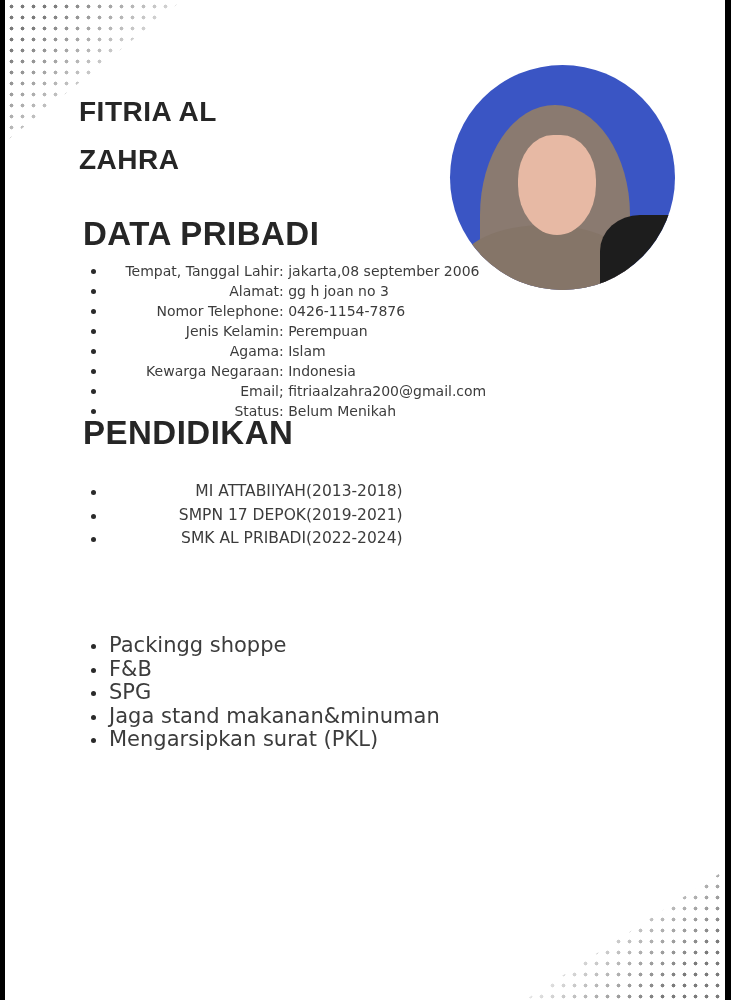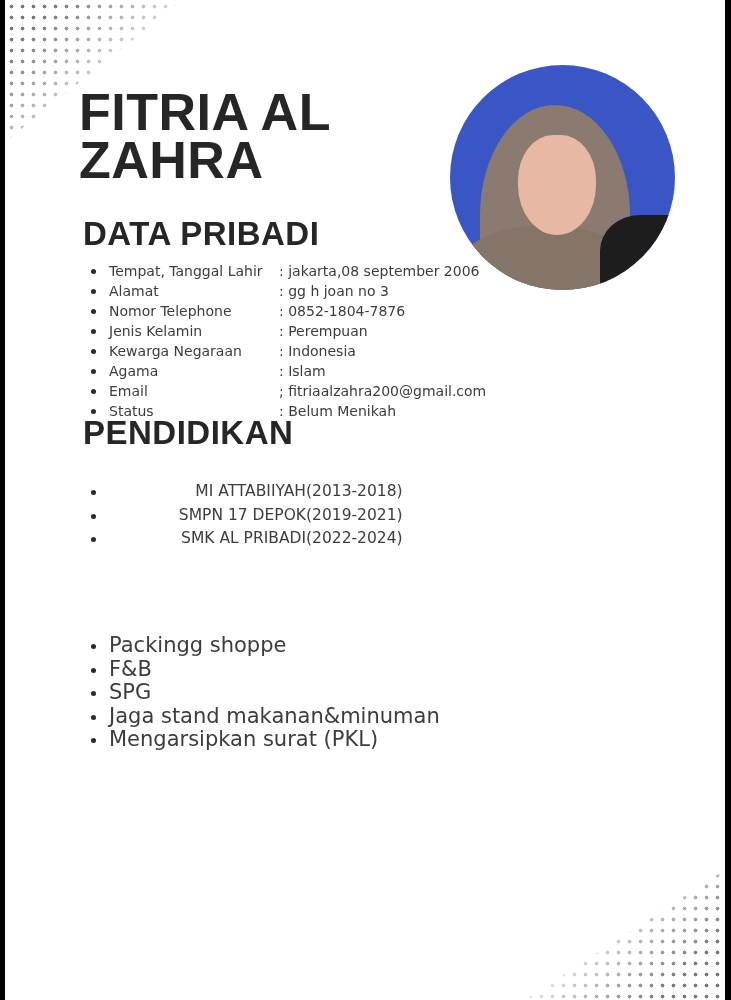--- a/index.html
+++ b/index.html
@@ -24,21 +24,21 @@
     position: absolute; right: 0; bottom: 0; width: 200px; height: 130px;
     background-image: radial-gradient(circle, #7a7a7a 1.7px, transparent 2.2px);
     background-size: 11px 11px;
     clip-path: polygon(100% 0, 100% 100%, 0 100%);
     -webkit-mask-image: linear-gradient(315deg, rgba(0,0,0,1) 20%, rgba(0,0,0,0.2) 60%, rgba(0,0,0,0) 75%);
     mask-image: linear-gradient(315deg, rgba(0,0,0,1) 20%, rgba(0,0,0,0.2) 60%, rgba(0,0,0,0) 75%);
   }
   .name {
     position: absolute; left: 74px; top: 88px;
     font-family: "Liberation Sans", sans-serif; font-weight: 700;
-    font-size: 52px; line-height: 48px; color: #262626; letter-spacing: 0.5px;
+    font-size: 28px; line-height: 48px; color: #262626; letter-spacing: 0.5px;
     margin: 0;
   }
   .photo {
     position: absolute; left: 445px; top: 65px; width: 225px; height: 225px;
     border-radius: 50%; background: #3a55c4; overflow: hidden;
   }
   .photo .scarf {
     position: absolute; left: 30px; top: 40px; width: 150px; height: 220px;
     background: #8a7a70; border-radius: 50% 50% 20% 20%;
   }
@@ -63,21 +63,21 @@
     position: absolute; left: 82px; margin: 0; padding: 0; list-style: none;
     color: #3c3c3c;
   }
   ul.list li { position: relative; padding-left: 22px; }
   ul.list li::before {
     content: ""; position: absolute; left: 4px; width: 5px; height: 5px;
     border-radius: 50%; background: #2a2a2a;
   }
   .personal { top: 261px; font-size: 14px; line-height: 20px; }
   .personal li::before { top: 8px; }
-  .personal .lbl { display: inline-block; width: 170px; }
+  .personal .lbl { display: inline-block; width: 170px; text-align: right; }
   .edu { top: 480px; font-size: 15.5px; line-height: 23.5px; text-align: right; }
   .edu li::before { top: 10px; }
   .edu .school { display: inline-block; width: 197px; }
   .exp { top: 634px; font-size: 21px; line-height: 23.5px; }
   .exp li::before { top: 10px; }
 </style>
 </head>
 <body>
 
 <div class="page">
@@ -93,24 +93,24 @@
     <div class="scarf"></div>
     <div class="drape"></div>
     <div class="face"></div>
     <div class="shoulder"></div>
   </div>
 
   <h2 class="section-title" style="top:216px;">DATA PRIBADI</h2>
   <ul class="list personal">
     <li><span class="lbl">Tempat, Tanggal Lahir</span><span>: jakarta,08 september 2006</span></li>
     <li><span class="lbl">Alamat</span><span>: gg h joan no 3</span></li>
-    <li><span class="lbl">Nomor Telephone</span><span>: 0852-1804-7876</span></li>
+    <li><span class="lbl">Nomor Telephone</span><span>: 0426-1154-7876</span></li>
     <li><span class="lbl">Jenis Kelamin</span><span>: Perempuan</span></li>
+    <li><span class="lbl">Agama</span><span>: Islam</span></li>
     <li><span class="lbl">Kewarga Negaraan</span><span>: Indonesia</span></li>
-    <li><span class="lbl">Agama</span><span>: Islam</span></li>
     <li><span class="lbl">Email</span><span>; fitriaalzahra200@gmail.com</span></li>
     <li><span class="lbl">Status</span><span>: Belum Menikah</span></li>
   </ul>
 
   <h2 class="section-title" style="top:415px;">PENDIDIKAN</h2>
   <ul class="list edu">
     <li><span class="school">MI ATTABIIYAH</span><span>(2013-2018)</span></li>
     <li><span class="school">SMPN 17 DEPOK</span><span>(2019-2021)</span></li>
     <li><span class="school">SMK AL PRIBADI</span><span>(2022-2024)</span></li>
   </ul>

